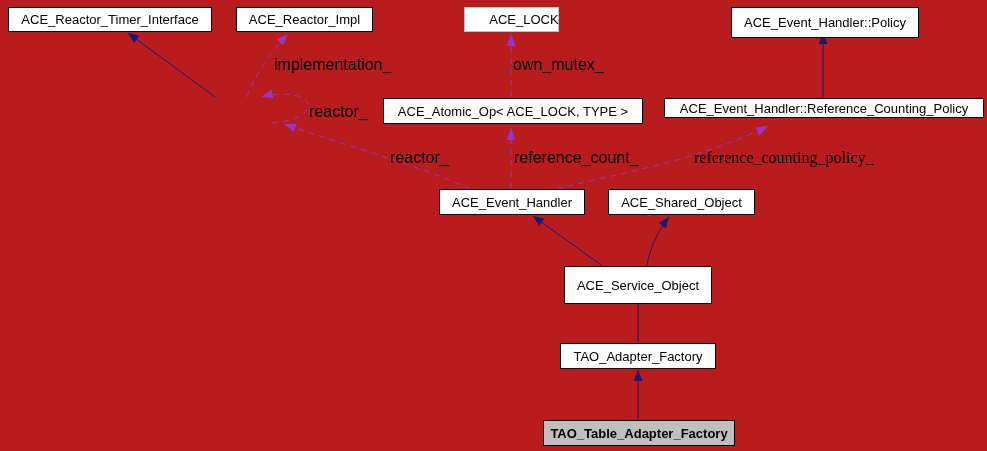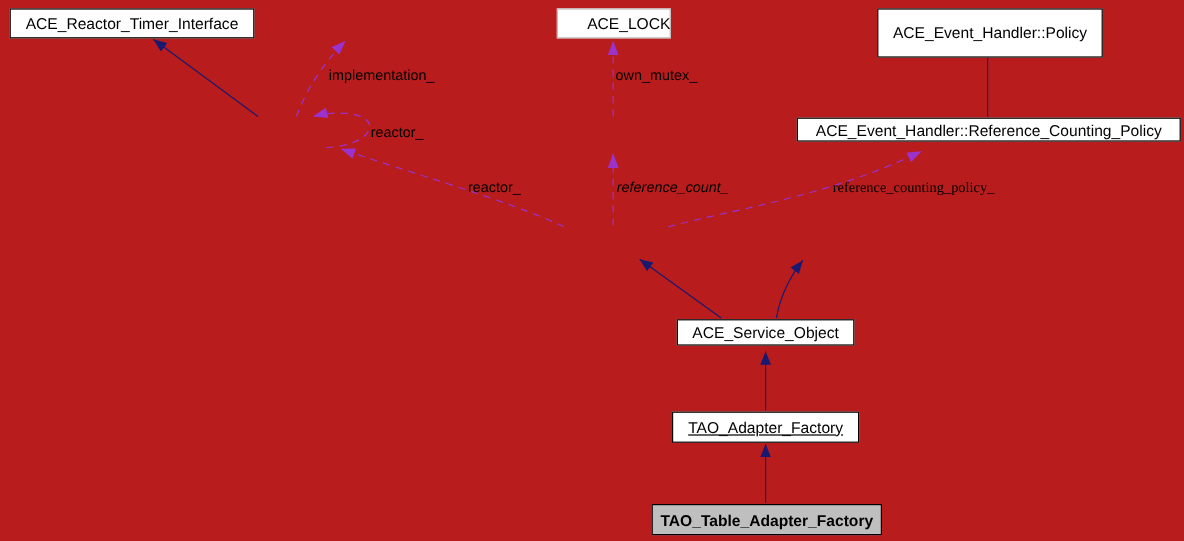--- a/index.html
+++ b/index.html
@@ -19,21 +19,21 @@
     color:#000000;
     font-size:13px;
     display:flex;align-items:center;justify-content:center;
     white-space:nowrap;
     line-height:1;
   }
   .node.external{border-color:#bdbdbd;}
   .node.current{background:#bfbfbf;font-weight:bold;}
   .edge-label{
     position:absolute;
-    font-size:12px;
+    font-size:16px;
     color:#000000;
     white-space:nowrap;
     line-height:1;
   }
 </style>
 </head>
 <body>
 
 <div id="diagram">
 
@@ -57,42 +57,46 @@
     <path d="M 247,97 C 256,73 270,52 288,34" stroke="#9a32cd" fill="none" stroke-width="1" stroke-dasharray="6,5" marker-end="url(#arrow-usage)"></path>
     <path d="M 511,97 L 511,34" stroke="#9a32cd" fill="none" stroke-width="1" stroke-dasharray="6,5" marker-end="url(#arrow-usage)"></path>
     <path d="M 272,123 C 292,122 308,115 308,105 C 308,95 284,91 261,97" stroke="#9a32cd" fill="none" stroke-width="1" stroke-dasharray="6,5" marker-end="url(#arrow-usage)"></path>
     <path d="M 470,189 C 424,167 335,142 284,124" stroke="#9a32cd" fill="none" stroke-width="1" stroke-dasharray="6,5" marker-end="url(#arrow-usage)"></path>
     <path d="M 511,188 L 511,128" stroke="#9a32cd" fill="none" stroke-width="1" stroke-dasharray="6,5" marker-end="url(#arrow-usage)"></path>
     <path d="M 557,189 C 612,174 690,164 768,126" stroke="#9a32cd" fill="none" stroke-width="1" stroke-dasharray="6,5" marker-end="url(#arrow-usage)"></path>
   </svg>
 
   <div class="node" style="left:8px;top:7px;width:204px;height:25px;">ACE_Reactor_Timer_Interface</div>
 
+  <div class="node" style="left:236px;top:7px;width:137px;height:25px;">ACE_Reactor_Impl</div>
 
   <div class="node external" style="left:464px;top:7px;width:95px;height:25px;padding-left:25px;">ACE_LOCK</div>
 
-  <div class="node" style="left:731px;top:7px;width:188px;height:41px;">ACE_Event_Handler::Policy</div>
+  <div class="node" style="left:731px;top:7px;width:188px;height:31px;">ACE_Event_Handler::Policy</div>
 
 
+  <div class="node" style="left:383px;top:98px;width:260px;height:26px;">ACE_Atomic_Op&lt; ACE_LOCK, TYPE &gt;</div>
 
   <div class="node" style="left:664px;top:98px;width:320px;height:20px;">ACE_Event_Handler::Reference_Counting_Policy</div>
 
+  <div class="node" style="left:439px;top:189px;width:146px;height:26px;">ACE_Event_Handler</div>
 
+  <div class="node" style="left:608px;top:189px;width:147px;height:26px;">ACE_Shared_Object</div>
 
-  <div class="node" style="left:564px;top:266px;width:148px;height:22px;">ACE_Service_Object</div>
+  <div class="node" style="left:564px;top:266px;width:148px;height:38px;">ACE_Service_Object</div>
 
-  <div class="node" style="left:560px;top:343px;width:156px;height:26px;text-decoration:underline;">TAO_Adapter_Factory</div>
+  <div class="node" style="left:560px;top:343px;width:156px;height:26px;">TAO_Adapter_Factory</div>
 
   <div class="node current" style="left:543px;top:420px;width:192px;height:26px;">TAO_Table_Adapter_Factory</div>
 
   <div class="edge-label" style="left:274px;top:57px;">implementation_</div>
 
   <div class="edge-label" style="left:513px;top:57px;text-align:right;">own_mutex_</div>
 
   <div class="edge-label" style="left:309px;top:104px;">reactor_</div>
 
   <div class="edge-label" style="left:390px;top:150px;">reactor_</div>
 
-  <div class="edge-label" style="left:514px;top:150px;font-style:italic;">reference_count_</div>
+  <div class="edge-label" style="left:514px;top:150px;">reference_count_</div>
 
   <div class="edge-label" style="left:694px;top:150px;font-family:Liberation Serif, serif;">reference_counting_policy_</div>
 
 </div>
 
 </body></html>

